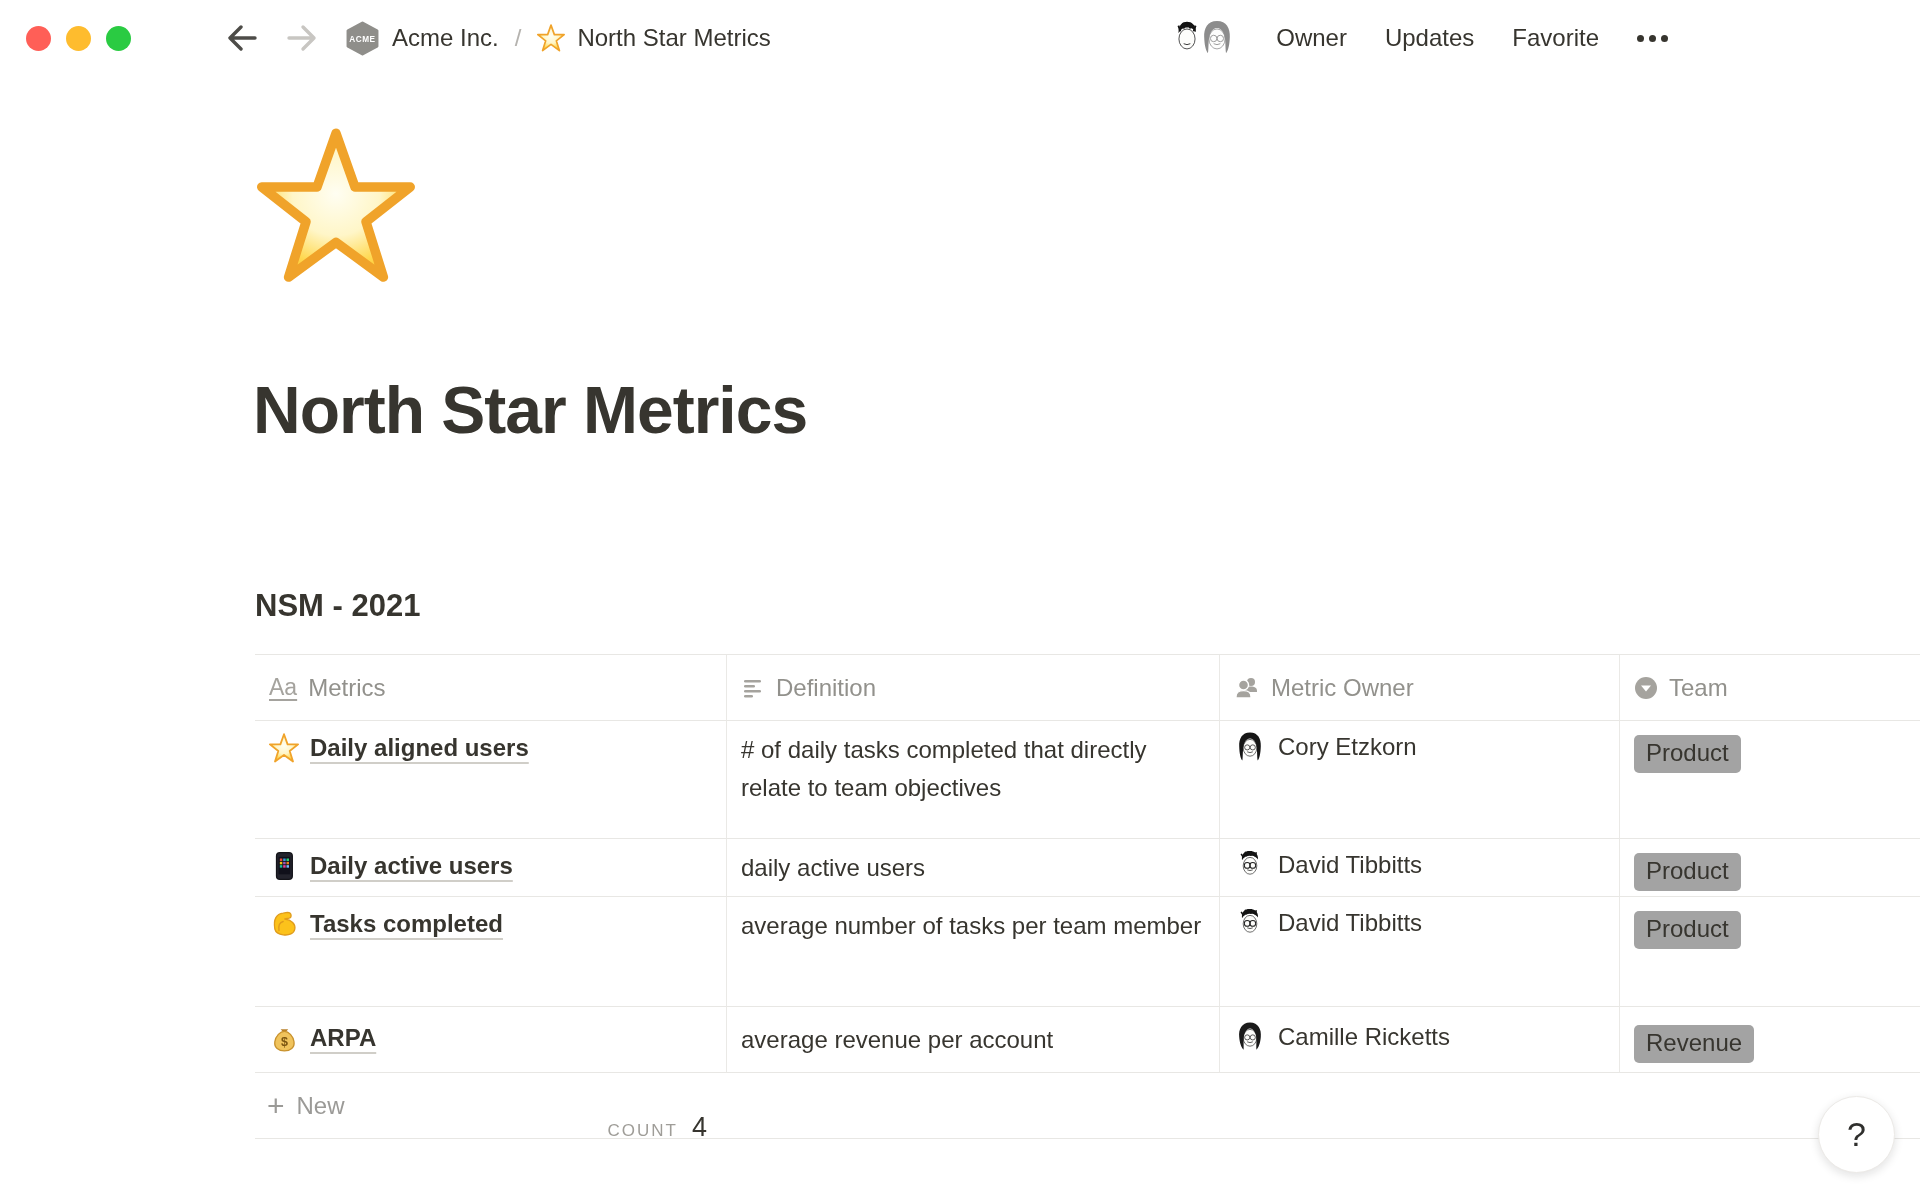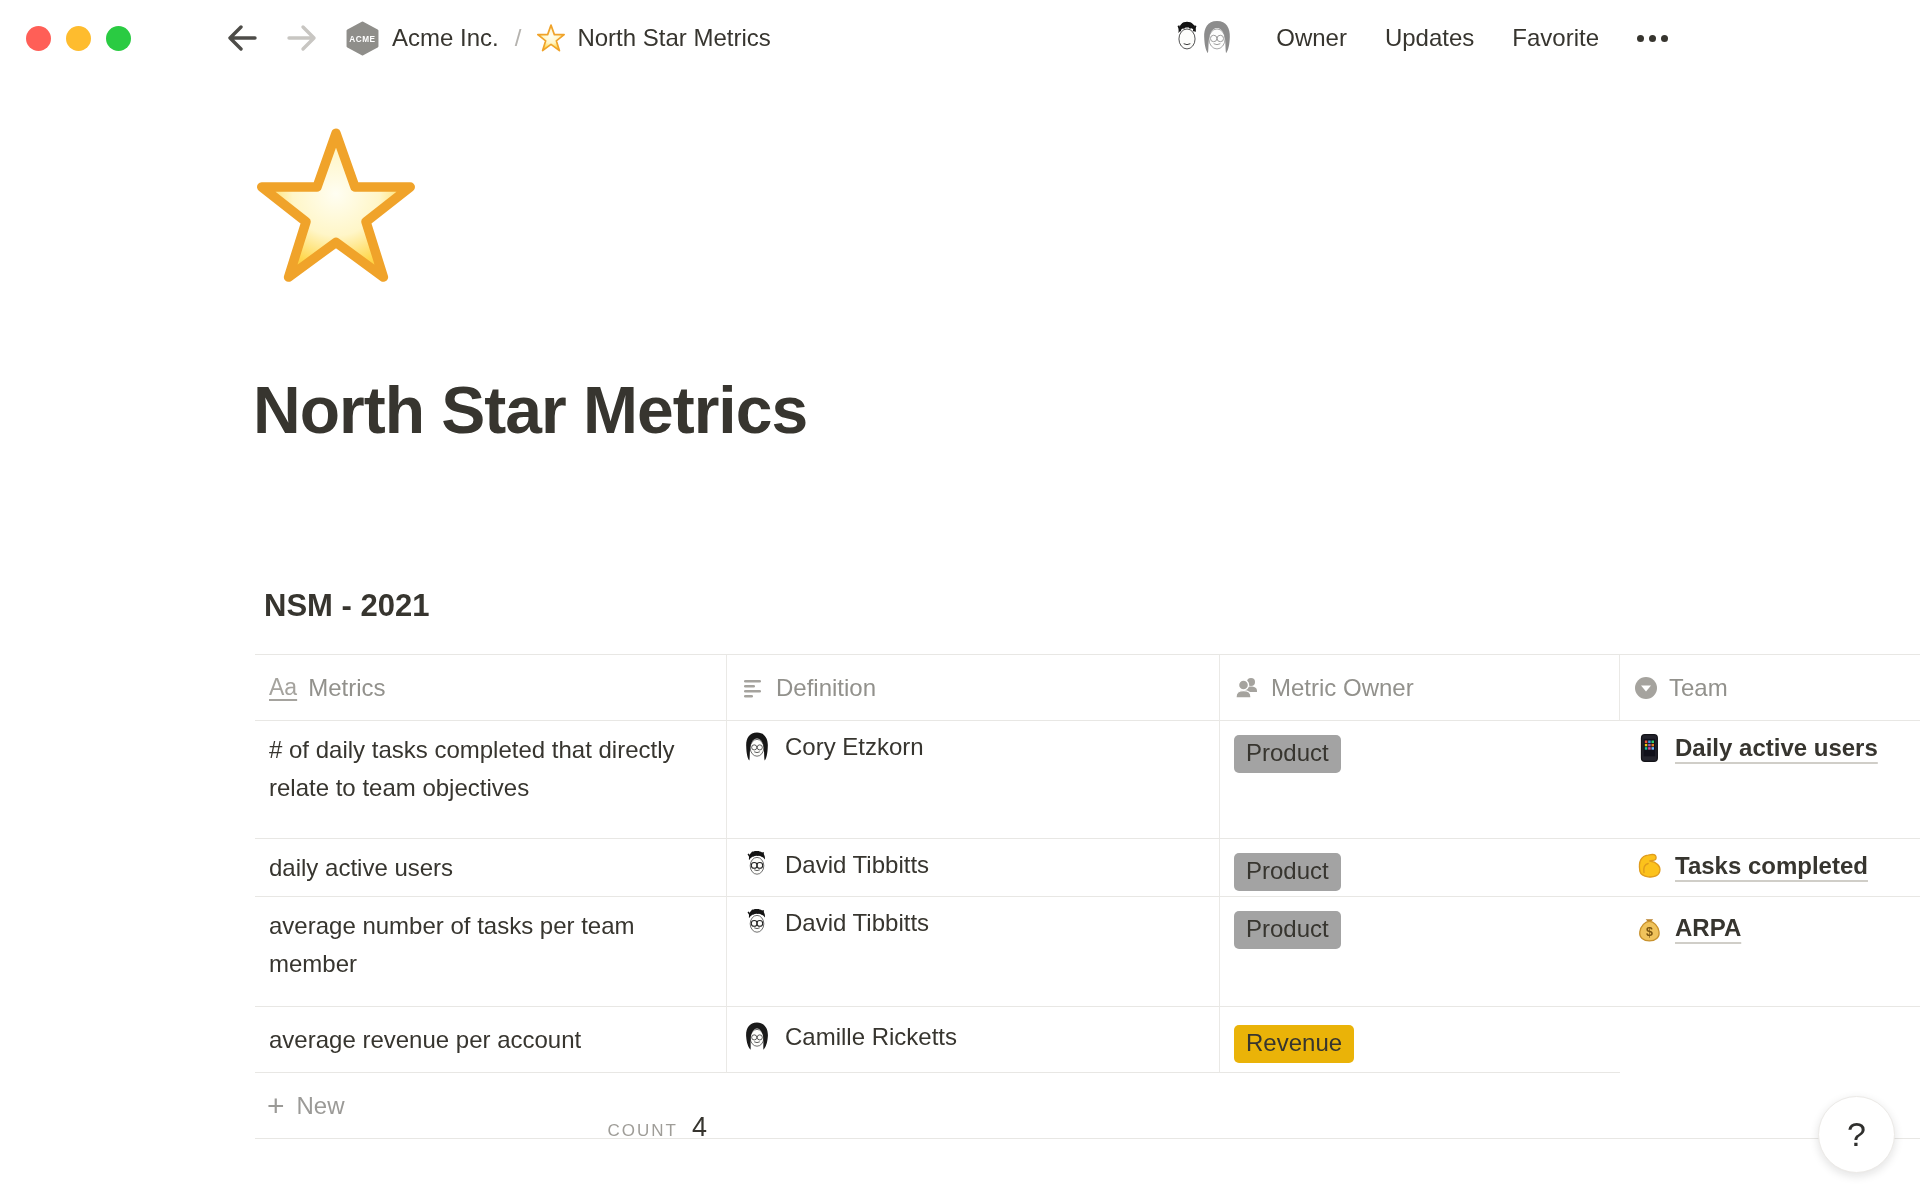--- a/index.html
+++ b/index.html
@@ -23,21 +23,21 @@
     background:#fff; overflow:hidden; }
   .presence .av + .av { margin-left:-12px; opacity:.5; }
   .tb-action { cursor:pointer; color:#37352F; }
   .dots { display:flex; gap:5px; cursor:pointer; }
   .dots i { width:7px; height:7px; background:#37352F; border-radius:50%; }
 
   
   .page-icon { position:absolute; left:257px; top:127px; width:158px; height:158px; cursor:pointer; }
   .page-title { position:absolute; left:253px; top:372px; font-size:66px; font-weight:700;
     letter-spacing:-1px; color:#37352F; }
-  .section-title { position:absolute; left:264px; top:588px; font-size:31px; font-weight:700; }
+  .section-title { position:absolute; left:255px; top:588px; font-size:31px; font-weight:700; }
 
   
   .db { position:absolute; left:255px; top:654px; width:1745px;
     display:grid; grid-template-columns:472px 493px 400px 380px;
     grid-template-rows:66px 118px 58px 110px 66px 66px;
     border-top:1px solid #E8E7E4; font-size:24px; }
   .cell { border-bottom:1px solid #E8E7E4; padding:10px 14px; }
   .vline { border-right:1px solid #EAE9E6; }
   .hcell { display:flex; align-items:center; gap:11px; color:#92918C; cursor:pointer; }
   .aa { font-size:23px; color:#A5A39E; text-decoration:underline;
@@ -48,21 +48,21 @@
     text-decoration:underline; text-decoration-color:#D0CEC8;
     text-decoration-thickness:2px; text-underline-offset:6px; }
   .defcell { line-height:38px; cursor:text; }
   .ocell { display:flex; flex-direction:column; gap:20px; cursor:pointer; }
   .owner { display:flex; align-items:center; gap:12px; line-height:32px; }
   .owner .av { width:32px; height:32px; border-radius:50%; overflow:hidden; flex:none; }
   .tcell { cursor:pointer; }
   .tag { display:inline-block; margin-top:4px; padding:4px 12px 6px; border-radius:5px;
     line-height:28px; color:#37352F; }
   .tag-green { background:#a3a3a3; }
-  .tag-red   { background:#eab308; }
+  .tag-red   { background:#a3a3a3; }
   .newrow { grid-column:1 / -1; display:flex; align-items:center; gap:12px;
     color:#9B9A97; cursor:pointer; padding:10px 12px; border-bottom:1px solid #E8E7E4; }
   .plus { font-size:30px; line-height:26px; color:#9B9A97; }
   .countbar { position:absolute; left:255px; top:1112px; width:452px; text-align:right;
     display:flex; justify-content:flex-end; align-items:baseline; gap:14px; cursor:pointer; }
   .countbar .lbl { font-size:17px; letter-spacing:2px; color:#9F9D98; }
   .countbar .val { font-size:27px; color:#37352F; }
   .help { position:absolute; left:1818px; top:1096px; width:77px; height:77px; border-radius:50%;
     background:#fff; border:1px solid #ECEAE7; box-shadow:0 3px 10px rgba(15,15,15,.12);
     display:flex; align-items:center; justify-content:center; font-size:34px; color:#2f2f2d;
@@ -224,20 +224,28 @@
   <div class="cell hcell">
     <span>
       <svg width="24" height="24" viewBox="0 0 24 24">
         <circle cx="12" cy="12" r="11" fill="#A5A39E"></circle>
         <polygon points="7,9.5 17,9.5 12,15.5" fill="#fff"></polygon>
       </svg>
     </span>
     <span>Team</span>
   </div>
 
+  <div class="cell vline mcell">
+    <span class="emoji">
+      <svg width="30" height="30" viewBox="0 0 100 100">
+          <use href="#starShape"></use>
+        </svg>
+      </span>
+    <span class="mname">Daily aligned users</span>
+  </div>
   <div class="cell vline defcell"># of daily tasks completed that directly relate to team objectives</div>
   <div class="cell vline ocell">
     <span class="owner">
         <span class="av">
       <svg width="32" height="32" viewBox="0 0 40 40">
             <use href="#faceBase"></use>
         <path d="M20 2 C10 2 6 10 6.5 19 C6.8 28 8 34 10.5 37 C11.5 29 10.5 21 13 15 C15 11 17.5 9.5 20 9.5 C22.5 9.5 25 11 27 15 C29.5 21 28.5 29 29.5 37 C32 34 33.2 28 33.5 19 C34 10 30 2 20 2 Z" fill="#161616"></path>
         <circle cx="16.5" cy="20.5" r="3.2" fill="none" stroke="#333" stroke-width="1"></circle>
         <circle cx="23.5" cy="20.5" r="3.2" fill="none" stroke="#333" stroke-width="1"></circle>
           </svg>

